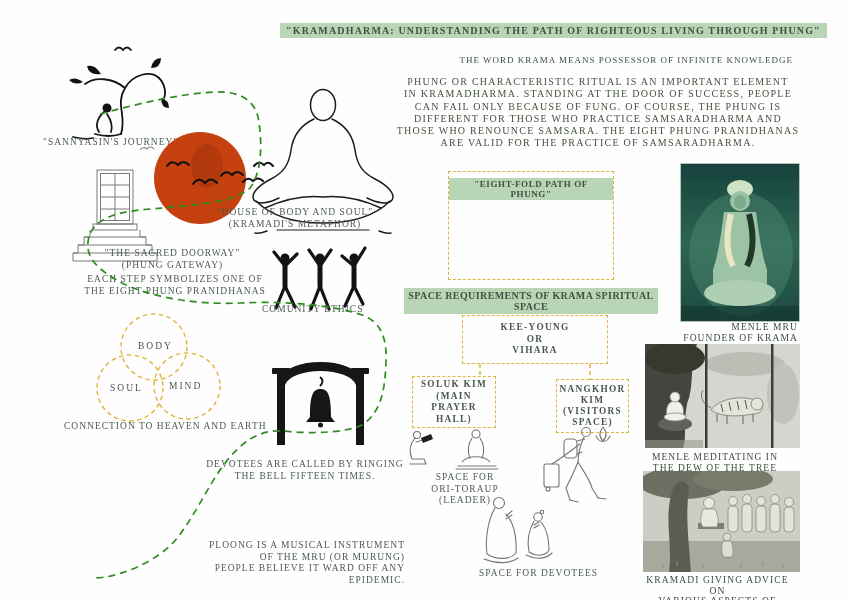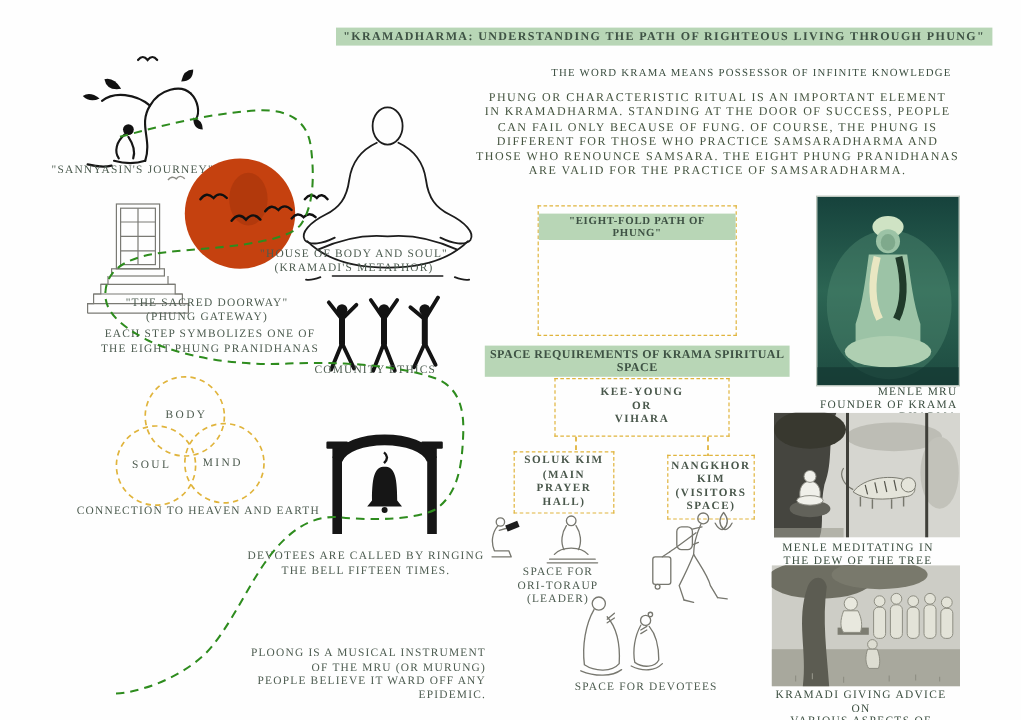--- a/index.html
+++ b/index.html
@@ -22,21 +22,21 @@
          letter-spacing:1.25px;line-height:12.3px;color:#44543f;}
   .eightbox{left:448px;top:171px;width:166px;height:109px;border:1.5px dashed var(--yellow-dash);text-align:center;}
   .eighttitle{display:inline-block;margin-top:6px;padding:1px 4px;background:var(--highlight);
               font-size:9px;font-weight:bold;letter-spacing:0.6px;color:#3e5244;}
   .eightlist{margin-top:2px;font-size:8.8px;font-weight:bold;letter-spacing:0.9px;line-height:9.8px;color:#4a584c;}
   .spacehead{left:404px;top:288px;width:254px;background:var(--highlight);text-align:center;
              font-size:10px;font-weight:bold;letter-spacing:0.4px;padding:2px 0;color:#3e5244;}
   .flowbox{border:1.5px dashed var(--yellow-dash);display:flex;align-items:center;justify-content:center;
            text-align:center;font-size:9.3px;letter-spacing:1.3px;line-height:11.5px;color:#4a584c;font-weight:bold;}
   .rootbox{left:462px;top:315px;width:146px;height:49px;}
-  .leftbox{left:428px;top:376px;width:84px;height:52px;}
+  .leftbox{left:412px;top:376px;width:84px;height:52px;}
   .rightbox{left:556px;top:379px;width:73px;height:54px;line-height:11px;}
   .caption{font-size:9.5px;letter-spacing:1.1px;line-height:10.5px;color:var(--ink-dark);}
   .photo{border:1px solid #b9c4b9;}
   svg{display:block;}
   .overlay{left:0;top:0;pointer-events:none;z-index:9;}
   .greenpath{stroke:var(--green-dash);stroke-width:1.7;fill:none;stroke-dasharray:7 5;}
   .yconn{stroke:var(--yellow-dash);stroke-width:1.5;stroke-dasharray:4 3;}
   .vennc{fill:none;stroke:var(--yellow-dash);stroke-width:1.4;stroke-dasharray:4.5 3.5;}
   .vennlbl{font-size:9.5px;letter-spacing:2px;color:#4a584c;}
   .sk{stroke:var(--sketch);stroke-width:1.1;fill:none;stroke-linecap:round;stroke-linejoin:round;}

